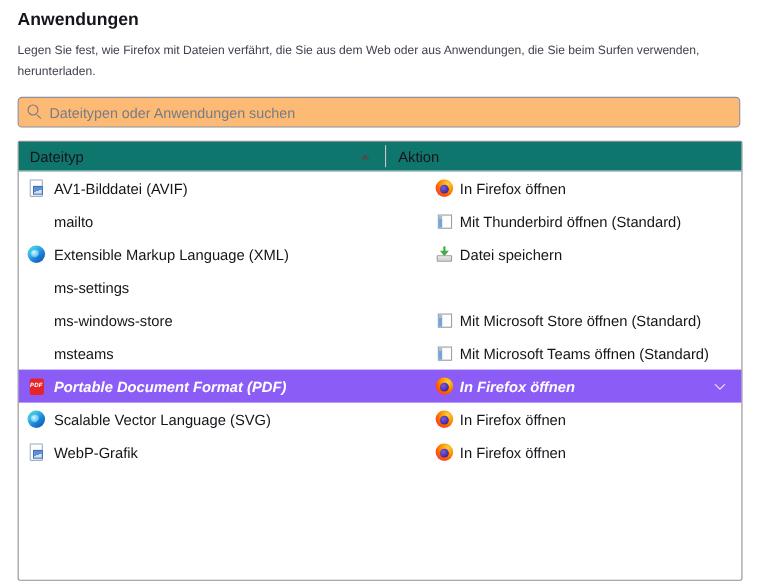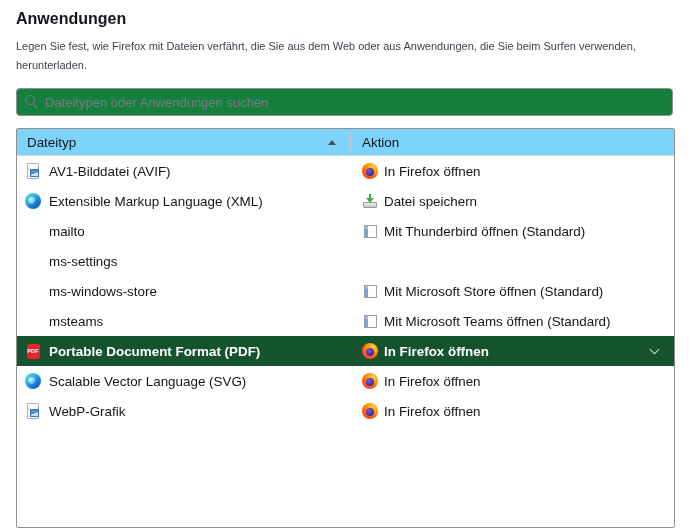--- a/index.html
+++ b/index.html
@@ -13,55 +13,55 @@
 
   .page-title { font-size:16px; font-weight:700; margin:0 0 9px 0; color:#15141a; }
   .page-desc  { font-size:11px; line-height:19px; color:#42414d; width:655px; margin:0 0 13px 0; }
 
   
   .search-wrap { position:relative; width:657px; height:28px; margin-bottom:12px; }
   .search-input {
     box-sizing:border-box; width:100%; height:28px;
     border:1px solid #8f8f9d; border-radius:4px;
     padding:0 8px 0 28px; font-size:13px; color:#15141a;
-    font-family:"Liberation Sans", sans-serif; outline:none; background:#15803d;
+    font-family:"Liberation Sans", sans-serif; outline:none; background:#fdba74;
   }
   .search-input::placeholder { color:#7a7a84; opacity:1; }
   .search-icon { position:absolute; left:9px; top:7px; width:13px; height:13px; pointer-events:none; }
   .search-icon::before { content:""; position:absolute; left:0; top:0; width:8px; height:8px;
     border:1.4px solid #7a7a84; border-radius:50%; }
   .search-icon::after { content:""; position:absolute; left:8.5px; top:8.5px; width:4.5px; height:1.4px;
     background:#7a7a84; transform:rotate(45deg); transform-origin:0 0; }
 
   
   .filetable {
     box-sizing:border-box; width:659px; height:400px;
     border:1px solid #8f8f8f; border-radius:2px;
     display:flex; flex-direction:column; background:#fff;
     font-size:13.4px;
   }
   .thead {
-    flex:none; height:26px; background:#7dd3fc;
+    flex:none; height:26px; background:#0f766e;
     display:flex; align-items:stretch; border-bottom:1px solid #d9d9d9;
   }
   .th { display:flex; align-items:center; cursor:default; }
   .th-type { width:333px; padding-left:10px; position:relative; box-sizing:border-box; }
   .th-action { flex:1; padding-left:11px; }
   .col-sep { width:1px; background:#c7c7c7; margin:3px 0; }
   .sort-asc-icon { position:absolute; right:14px; top:11px; width:0; height:0;
     border-left:4px solid transparent; border-right:4px solid transparent;
     border-bottom:5px solid #4d4d4d; }
 
   .tbody { flex:1; display:flex; flex-direction:column; }
-  .row { flex:none; height:30px; display:flex; align-items:center; }
+  .row { flex:none; height:30px; display:flex; align-items:center;gap:34px; }
   .cell-type { width:333px; box-sizing:border-box; padding-left:8px;
     display:flex; align-items:center; gap:8px; overflow:hidden; white-space:nowrap; }
   .cell-action { flex:1; display:flex; align-items:center; gap:6px; padding-left:12px;
     overflow:hidden; white-space:nowrap; }
-  .row.selected { background:#14532d; color:#ffffff; font-weight:700; }
+  .row.selected { background:#8b5cf6; color:#ffffff; font-weight:700;font-style:italic; }
   .chevron { margin-left:auto; margin-right:14px; width:10px; height:10px; position:relative; }
   .chevron::before { content:""; position:absolute; left:1px; top:0; width:6px; height:6px;
     border-right:1.6px solid rgba(255,255,255,.8); border-bottom:1.6px solid rgba(255,255,255,.8);
     transform:rotate(45deg); }
 
   
   .icon { width:16px; height:16px; flex:none; position:relative; display:inline-block; }
 
   .image-file-icon::before { content:""; position:absolute; left:2px; top:0; width:10px; height:14px;
     background:#fdfdfd; border:1px solid #9fb0c4; border-radius:1px; }
@@ -129,43 +129,43 @@
       <span>AV1-Bilddatei (AVIF)</span>
     </div>
     <div class="cell-action">
       <span class="icon firefox-icon"></span>
       <span>In Firefox öffnen</span>
 
     </div>
   </div>
         <div class="row">
     <div class="cell-type">
+      <span class="icon icon-spacer"></span>
+      <span>mailto</span>
+    </div>
+    <div class="cell-action">
+      <span class="icon app-window-icon"></span>
+      <span>Mit Thunderbird öffnen (Standard)</span>
+
+    </div>
+  </div>
+        <div class="row">
+    <div class="cell-type">
       <span class="icon edge-icon"></span>
       <span>Extensible Markup Language (XML)</span>
     </div>
     <div class="cell-action">
       <span class="icon save-icon"></span>
       <span>Datei speichern</span>
 
     </div>
   </div>
         <div class="row">
     <div class="cell-type">
       <span class="icon icon-spacer"></span>
-      <span>mailto</span>
-    </div>
-    <div class="cell-action">
-      <span class="icon app-window-icon"></span>
-      <span>Mit Thunderbird öffnen (Standard)</span>
-
-    </div>
-  </div>
-        <div class="row">
-    <div class="cell-type">
-      <span class="icon icon-spacer"></span>
       <span>ms-settings</span>
     </div>
   </div>
         <div class="row">
     <div class="cell-type">
       <span class="icon icon-spacer"></span>
       <span>ms-windows-store</span>
     </div>
     <div class="cell-action">
       <span class="icon app-window-icon"></span>

